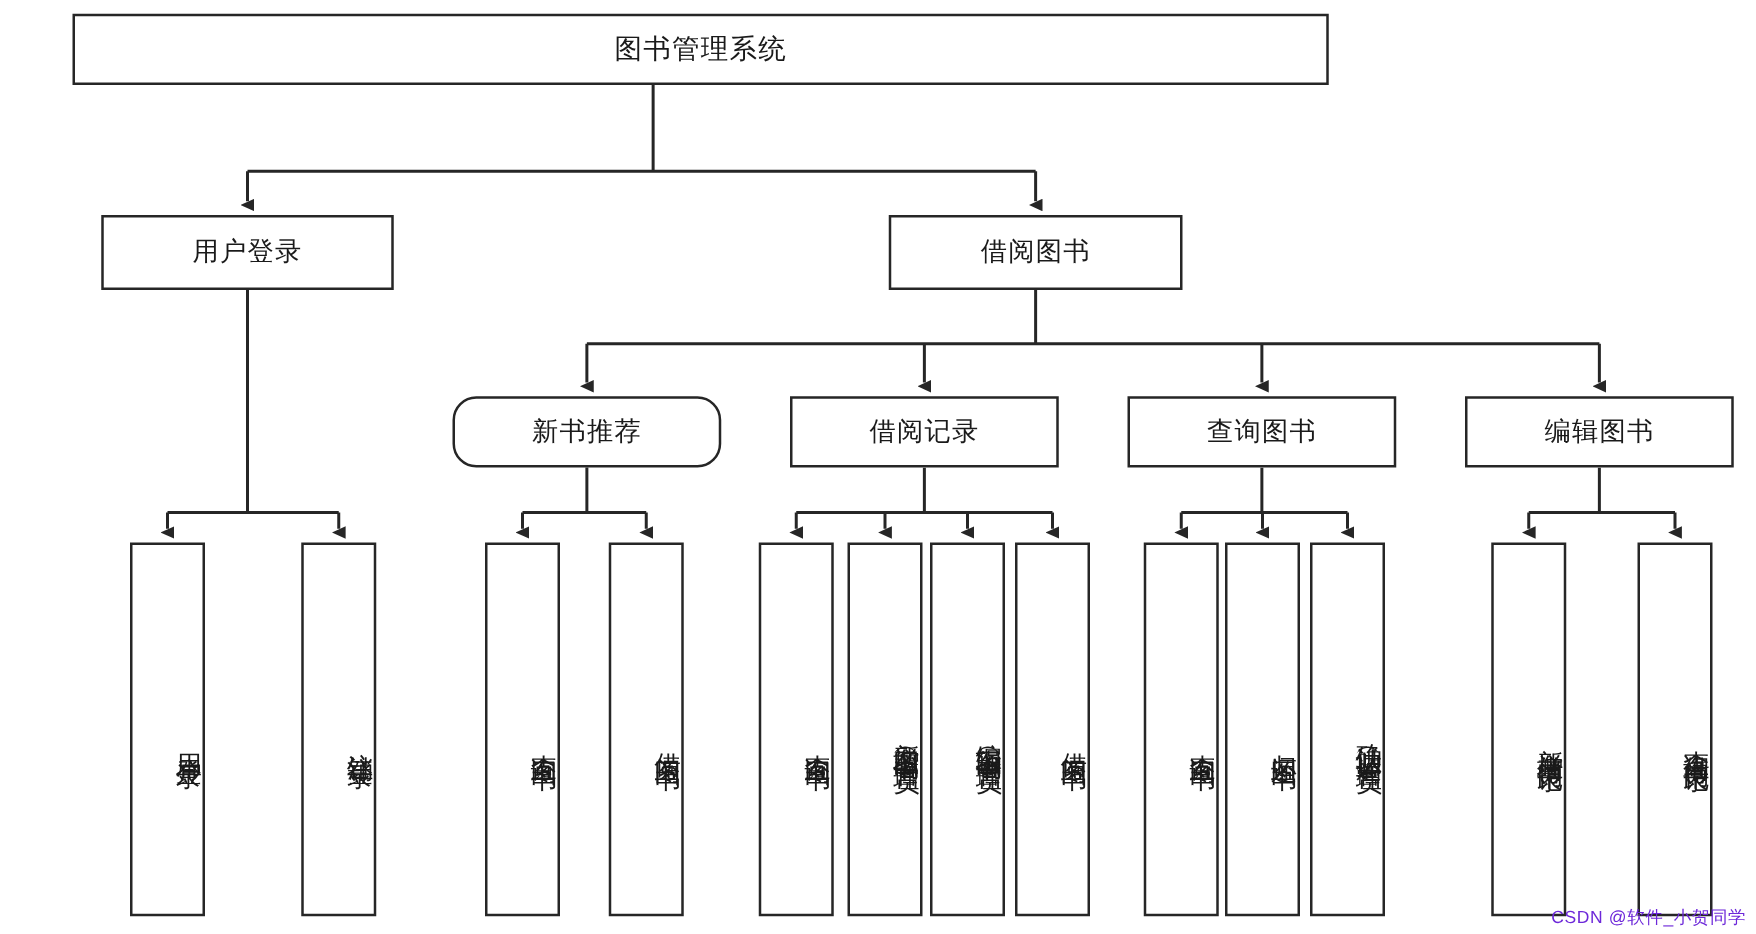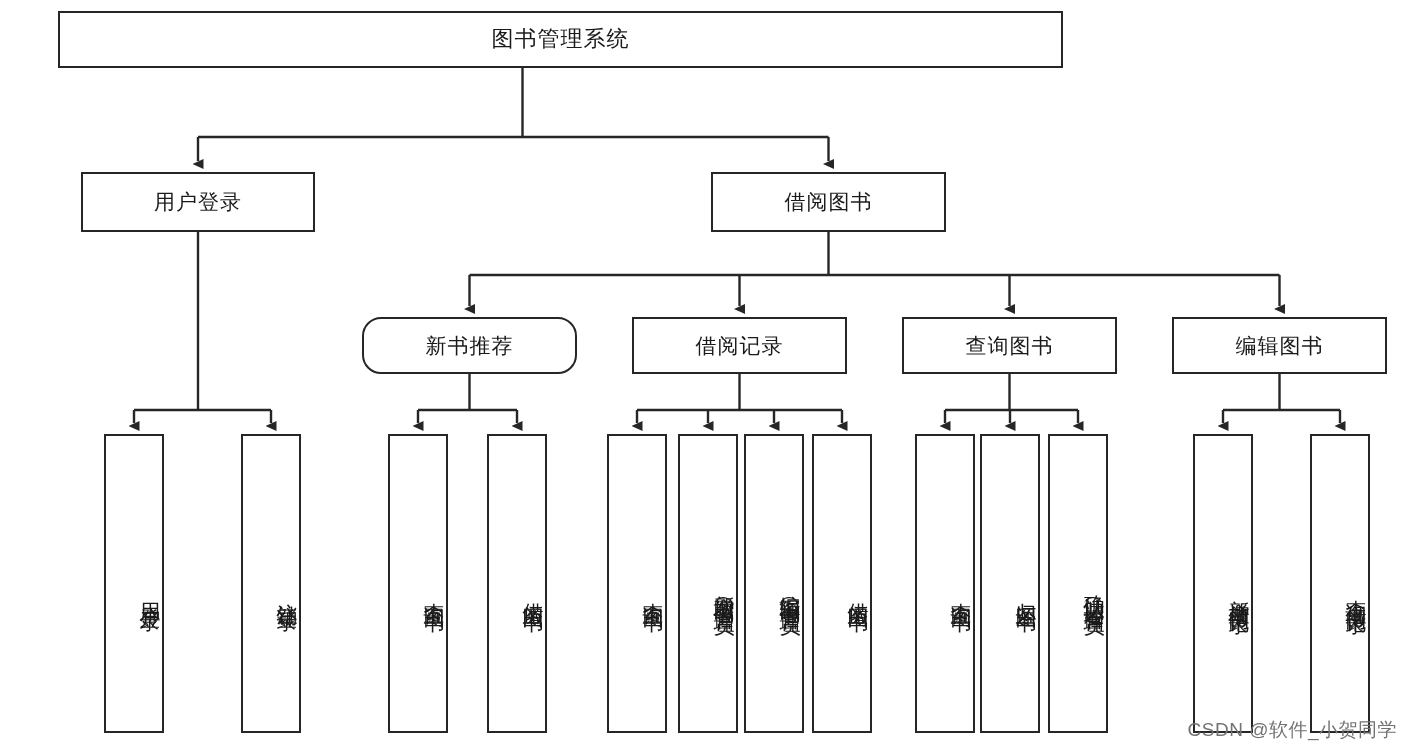--- a/index.html
+++ b/index.html
@@ -52,22 +52,22 @@
     padding-top: 16px;
   }
   #root-node {
     font-size: 22px;
     margin-left: 38px;
   }
   #watermark {
     position: absolute;
     right: 8px;
     bottom: 4px;
-    font-size: 19px;
-    color: #737373;
+    font-size: 14px;
+    color: #6d28d9;
     letter-spacing: 0.5px;
     white-space: nowrap;
   }
 </style>
 </head>
 <body>
 
 <div id="diagram-root">
 
   <svg id="edge-layer" viewBox="0 0 1405 747" xmlns="http://www.w3.org/2000/svg">

